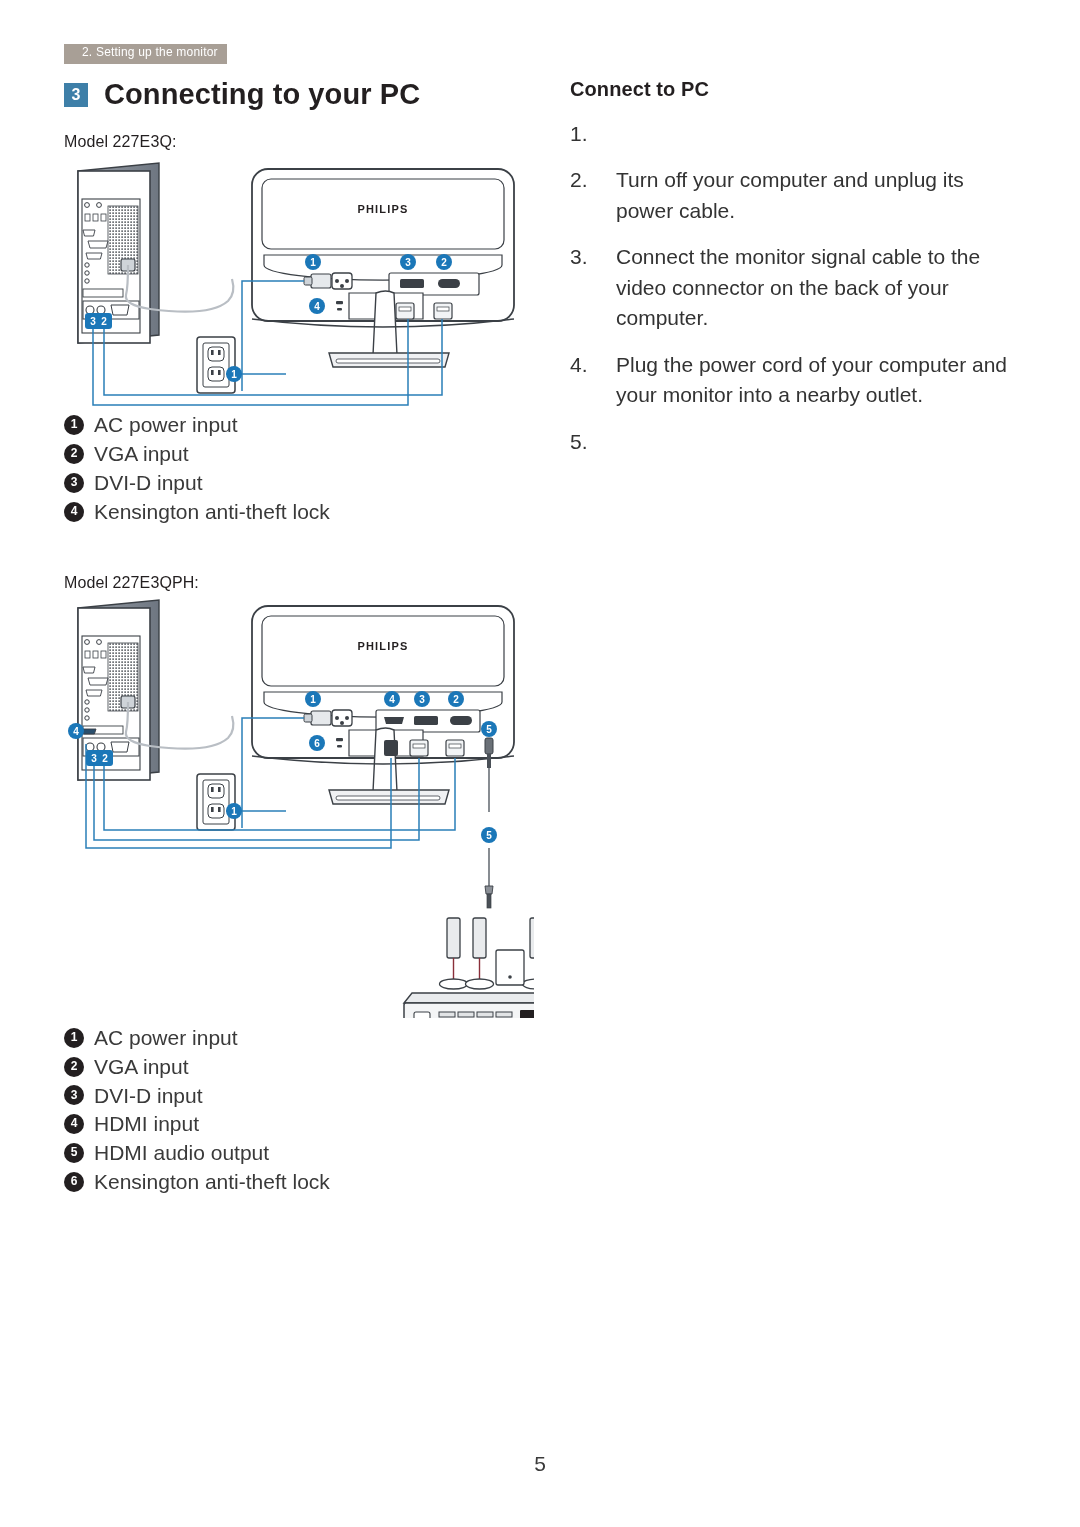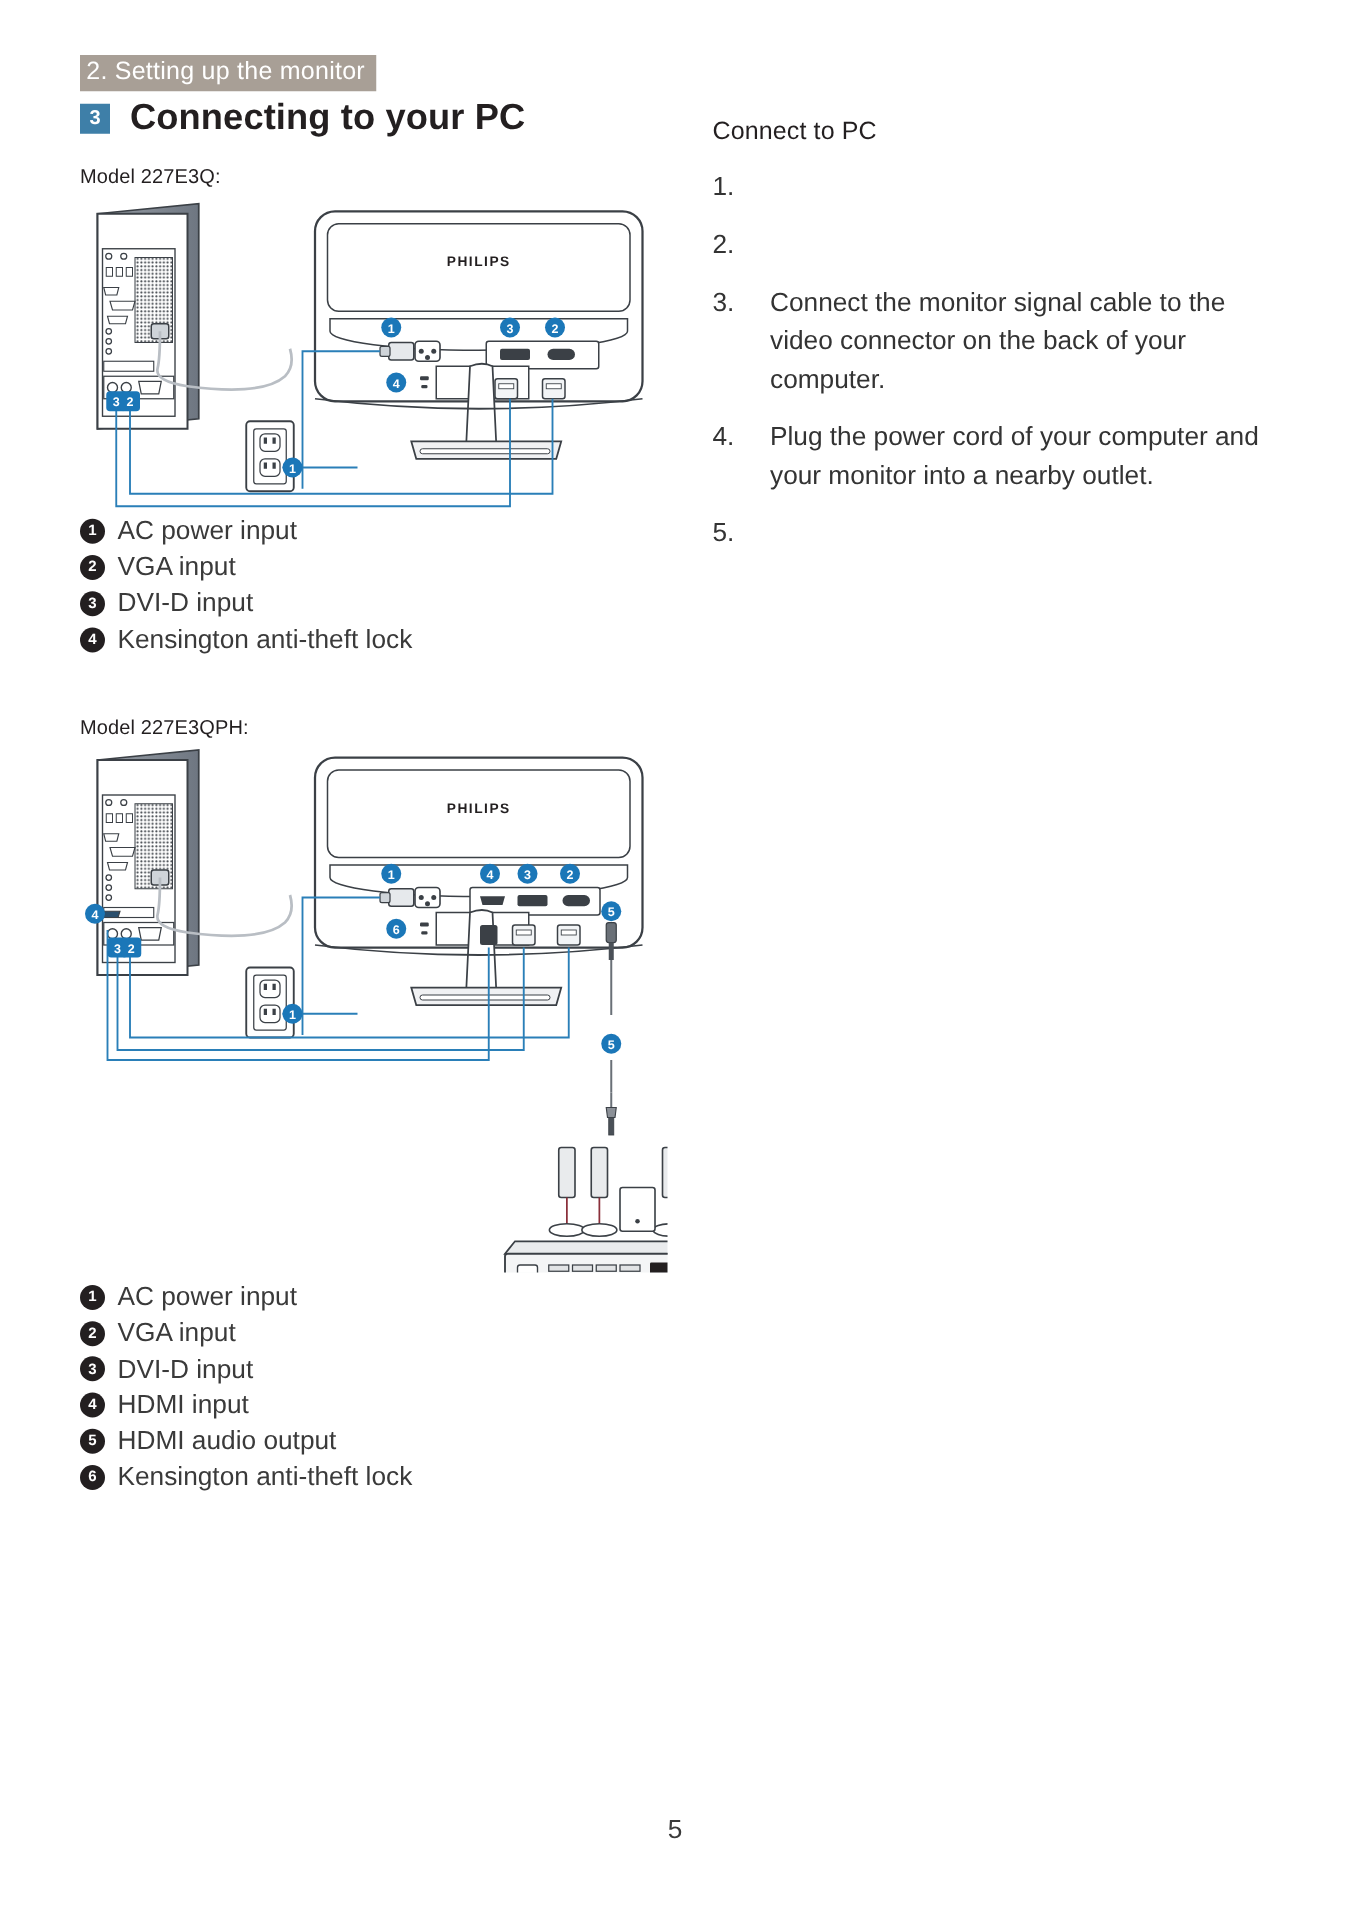--- a/index.html
+++ b/index.html
@@ -14,23 +14,23 @@
     overflow: hidden;
   }
 
   
   .section-tab {
     position: absolute;
     left: 64px;
     top: 44px;
     background: #a89f96;
     color: #ffffff;
-    font-size: 20px;
+    font-size: 12px;
     letter-spacing: .2px;
-    padding: 2px 9px 4px 5px;
+    padding: 2px 9px 4px 18px;
     line-height: 1.15;
     white-space: nowrap;
   }
 
   
   .col-left  { position: absolute; left: 64px;  top: 78px; width: 470px; }
   .col-right { position: absolute; left: 570px; top: 78px; width: 452px; }
 
   
   .h-row { display: flex; align-items: center; gap: 16px; }
@@ -38,21 +38,21 @@
     width: 24px; height: 24px;
     background: #3e7fa8;
     color: #fff;
     font-size: 16px; font-weight: bold;
     display: flex; align-items: center; justify-content: center;
     flex: 0 0 auto;
   }
   .h-title { font-size: 29px; font-weight: 700; letter-spacing: .1px; }
   .model-head { font-size: 16px; margin-top: 22px; letter-spacing: .1px; }
 
-  .rcol-title { font-size: 20px; font-weight: normal; letter-spacing: .1px; margin-top: 16px; }
+  .rcol-title { font-size: 20px; font-weight: bold; letter-spacing: .1px; }
 
   
   ol.steps { list-style: none; margin: 18px 0 0 0; padding: 0; }
   ol.steps li {
     display: flex;
     margin-bottom: 16px;
     font-size: 21px;
     line-height: 1.45;
     color: #333;
   }
@@ -494,20 +494,21 @@
 </div>
 
 <div class="col-right">
   <div class="rcol-title">Connect to PC</div>
   <ol class="steps">
     <li>
       <span class="sn">1.</span>
       </li>
     <li>
       <span class="sn">2.</span>
+      <span class="st">Turn off your computer and unplug its power cable.</span>
       </li>
     <li>
       <span class="sn">3.</span>
       <span class="st">Connect the monitor signal cable to the video connector on the back of your computer.</span>
       </li>
     <li>
       <span class="sn">4.</span>
       <span class="st">Plug the power cord of your computer and your monitor into a nearby outlet.</span>
       </li>
     <li>

